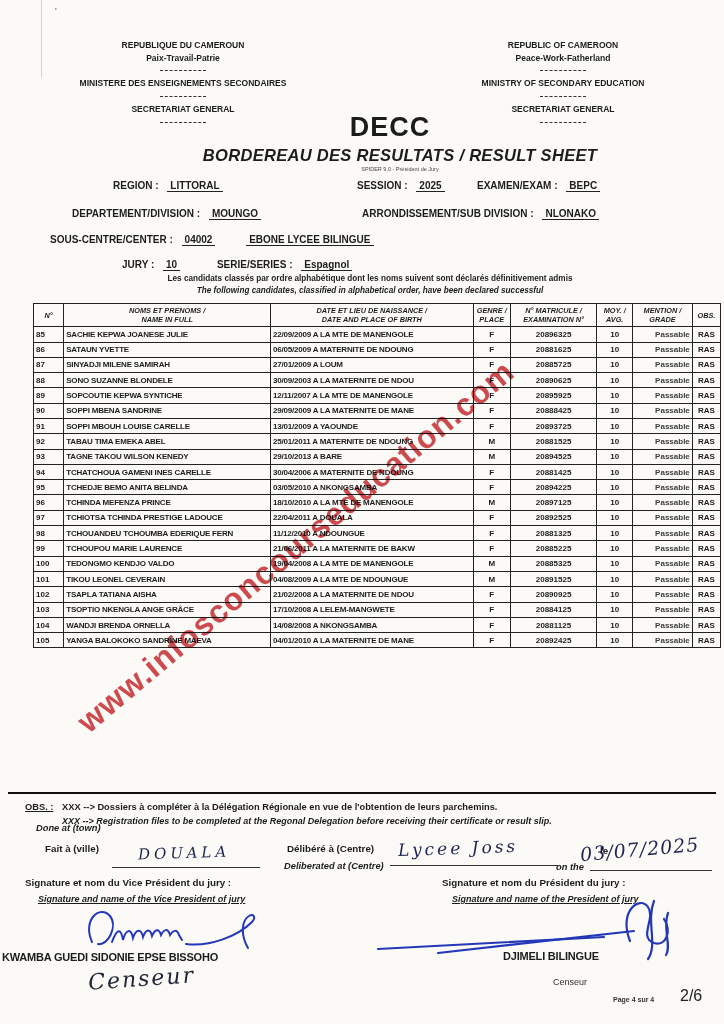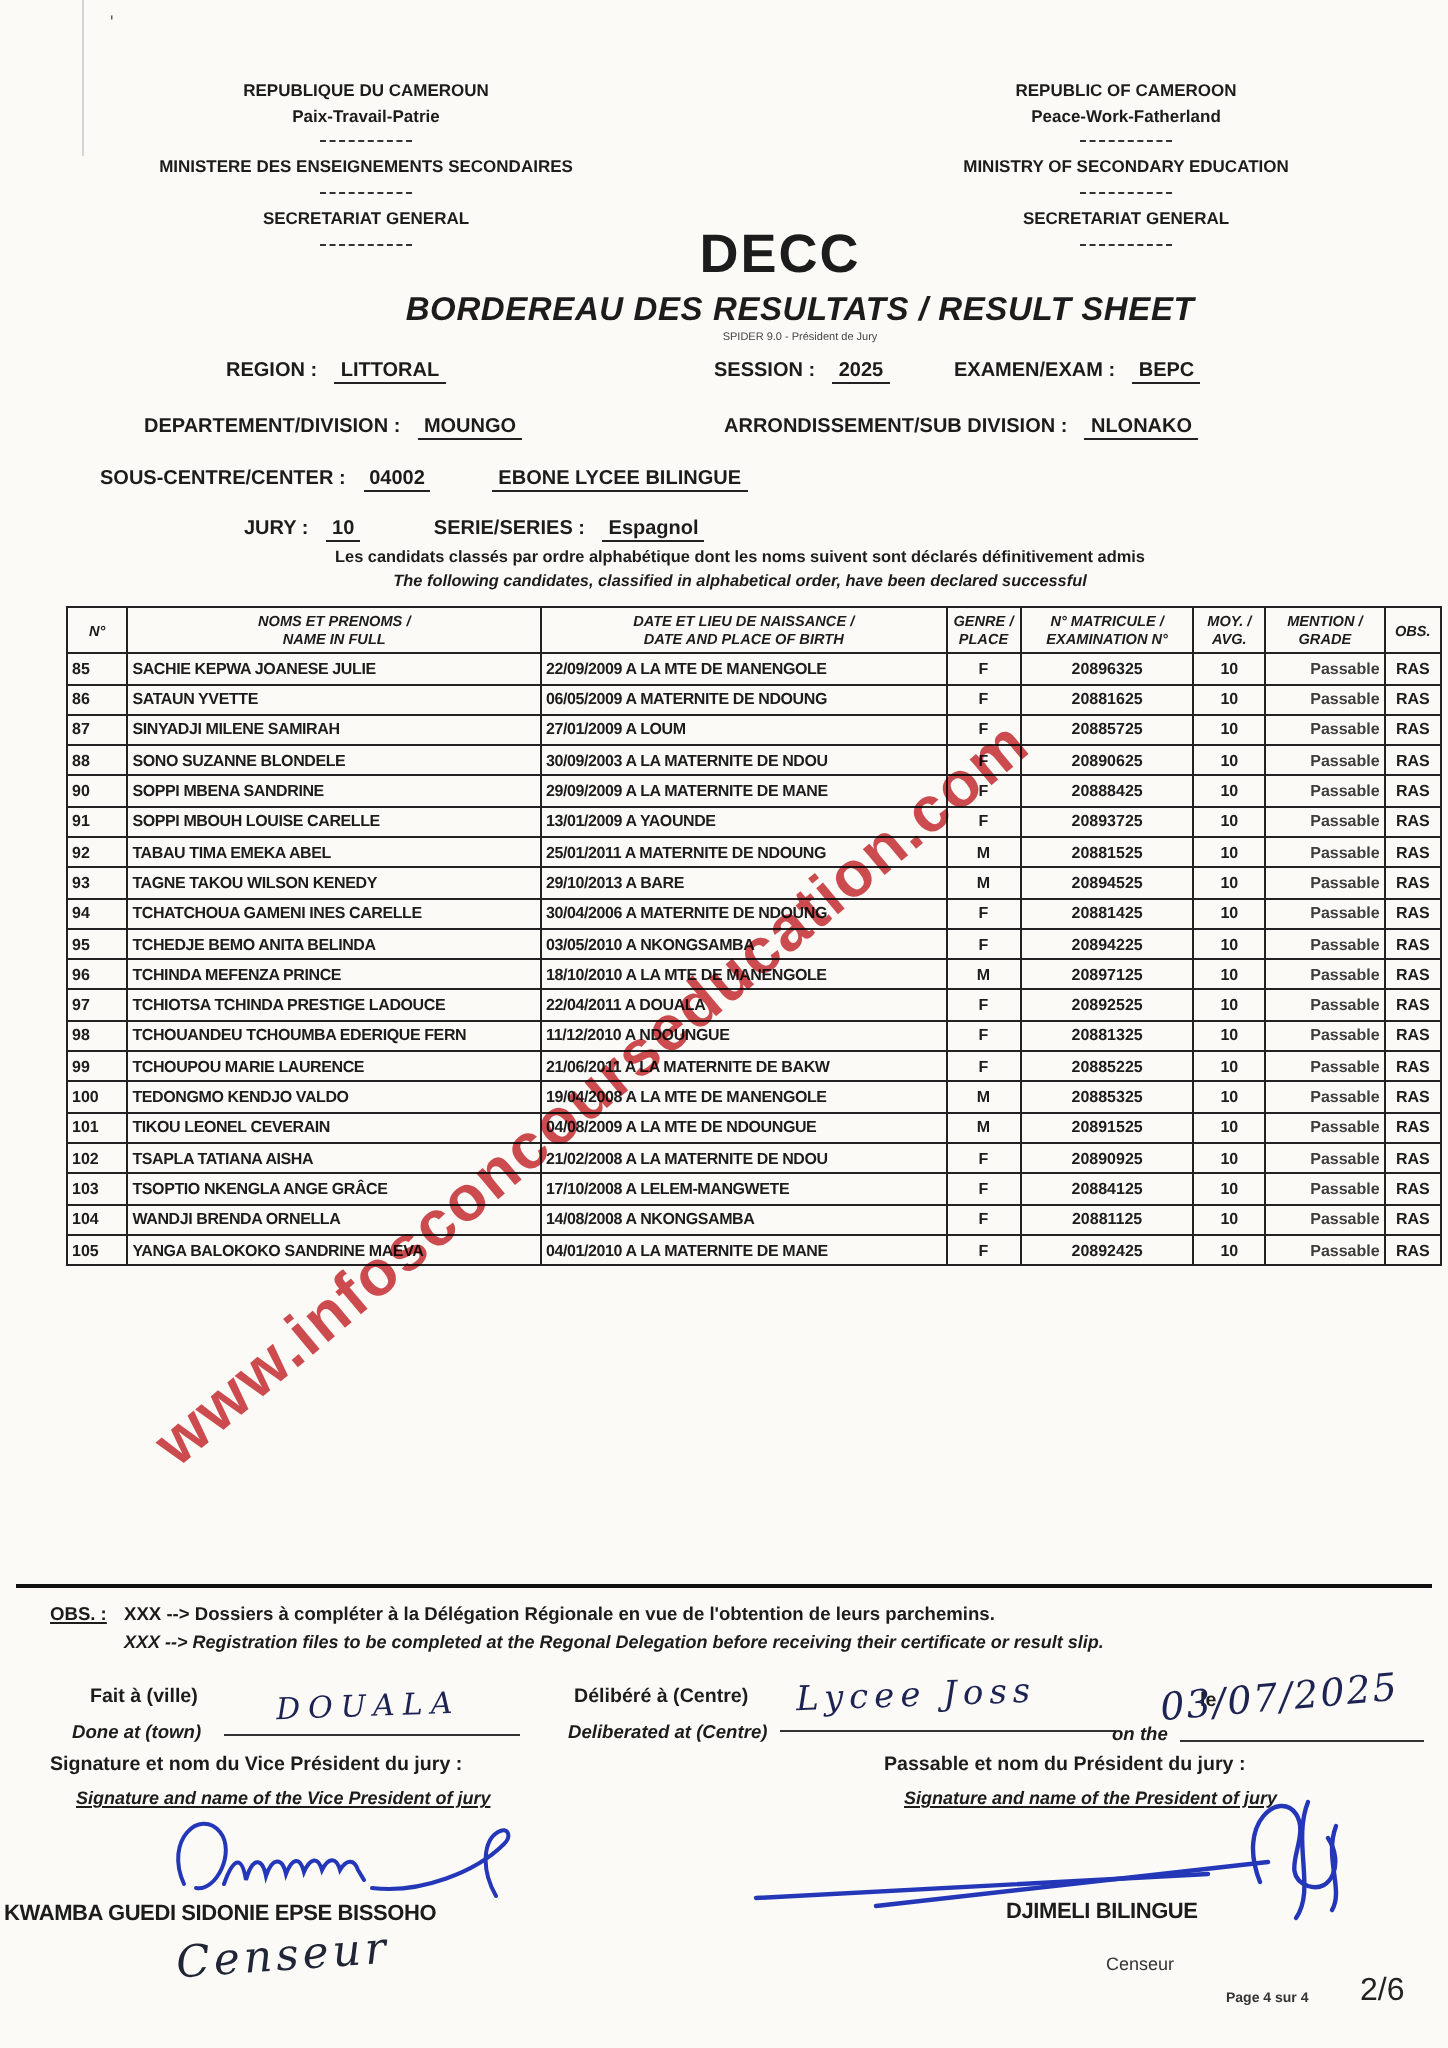--- a/index.html
+++ b/index.html
@@ -204,20 +204,30 @@
           <td class="c0">88</td>
           <td class="c1">SONO SUZANNE BLONDELE</td>
           <td class="c2">30/09/2003 A LA MATERNITE DE NDOU</td>
           <td class="c3">F</td>
           <td class="c4">20890625</td>
           <td class="c5">10</td>
           <td class="c6">Passable</td>
           <td class="c7">RAS</td>
         </tr>
         <tr>
+          <td class="c0">89</td>
+          <td class="c1">SOPCOUTIE KEPWA SYNTICHE</td>
+          <td class="c2">12/11/2007 A LA MTE DE MANENGOLE</td>
+          <td class="c3">F</td>
+          <td class="c4">20895925</td>
+          <td class="c5">10</td>
+          <td class="c6">Passable</td>
+          <td class="c7">RAS</td>
+        </tr>
+        <tr>
           <td class="c0">90</td>
           <td class="c1">SOPPI MBENA SANDRINE</td>
           <td class="c2">29/09/2009 A LA MATERNITE DE MANE</td>
           <td class="c3">F</td>
           <td class="c4">20888425</td>
           <td class="c5">10</td>
           <td class="c6">Passable</td>
           <td class="c7">RAS</td>
         </tr>
         <tr>
@@ -377,37 +387,37 @@
 
   <div class="foot-rule"></div>
 
   <div class="obs-line">
     <span class="u">OBS. :</span>
     <span>XXX --&gt; Dossiers à compléter à la Délégation Régionale en vue de l'obtention de leurs parchemins.</span>
   </div>
   <div class="obs-en">XXX --&gt; Registration files to be completed at the Regonal Delegation before receiving their certificate or result slip.</div>
 
   <div class="lbl-fr" style="position:absolute;left:45px;top:843px;">Fait à (ville)</div>
-  <div class="lbl-en" style="position:absolute;left:36px;top:861px;">Done at (town)</div>
+  <div class="lbl-en" style="position:absolute;left:36px;top:823px;">Done at (town)</div>
   <div class="fill-line" style="left:112px;top:866px;width:148px;"></div>
   <div class="hand" style="left:138px;top:844px;font-size:15px;letter-spacing:4px;transform:rotate(-2deg);">DOUALA</div>
 
   <div class="lbl-fr" style="position:absolute;left:287px;top:843px;">Délibéré à (Centre)</div>
   <div class="lbl-en" style="position:absolute;left:284px;top:861px;">Deliberated at (Centre)</div>
   <div class="fill-line" style="left:390px;top:864px;width:168px;"></div>
   <div class="hand" style="left:398px;top:838px;font-size:17px;letter-spacing:3px;transform:rotate(-2deg);">Lycee Joss</div>
 
   <div class="lbl-fr" style="position:absolute;left:564px;top:845px;margin-left:36px;">le</div>
   <div class="lbl-en" style="position:absolute;left:556px;top:862px;">on the</div>
   <div class="fill-line" style="left:590px;top:869px;width:122px;"></div>
   <div class="hand" style="left:580px;top:838px;font-size:19px;letter-spacing:1px;transform:rotate(-5deg);">03/07/2025</div>
 
   <div class="sig-label-fr" style="left:25px;top:877px;">Signature et nom du Vice Président du jury :</div>
   <div class="sig-label-en" style="left:38px;top:894px;">Signature and name of the Vice President of jury</div>
-  <div class="sig-label-fr" style="left:442px;top:877px;">Passable et nom  du Président du jury :</div>
+  <div class="sig-label-fr" style="left:442px;top:877px;">Signature et nom  du Président du jury :</div>
   <div class="sig-label-en" style="left:452px;top:894px;">Signature and name of the President of jury</div>
 
   <svg class="sig-svg" style="left:78px;top:900px;" width="190" height="56" viewBox="0 0 190 56">
     <g fill="none" stroke="#2437b8" stroke-width="2" stroke-linecap="round">
       <path d="M14,42 C4,20 22,4 32,16 C40,26 30,46 20,44"></path>
       <path d="M34,42 c5,-14 9,-14 11,-2 c3,-11 8,-12 10,-2 c3,-9 8,-10 10,-1 c3,-8 7,-9 9,-1 c3,-7 7,-8 9,-1 c3,-6 7,-7 9,0 c3,-5 7,-6 9,0 l3,5"></path>
       <path d="M108,44 c24,3 52,-8 66,-22 c4,-4 2,-9 -3,-6 c-7,4 -9,18 -1,32"></path>
     </g>
   </svg>
 

